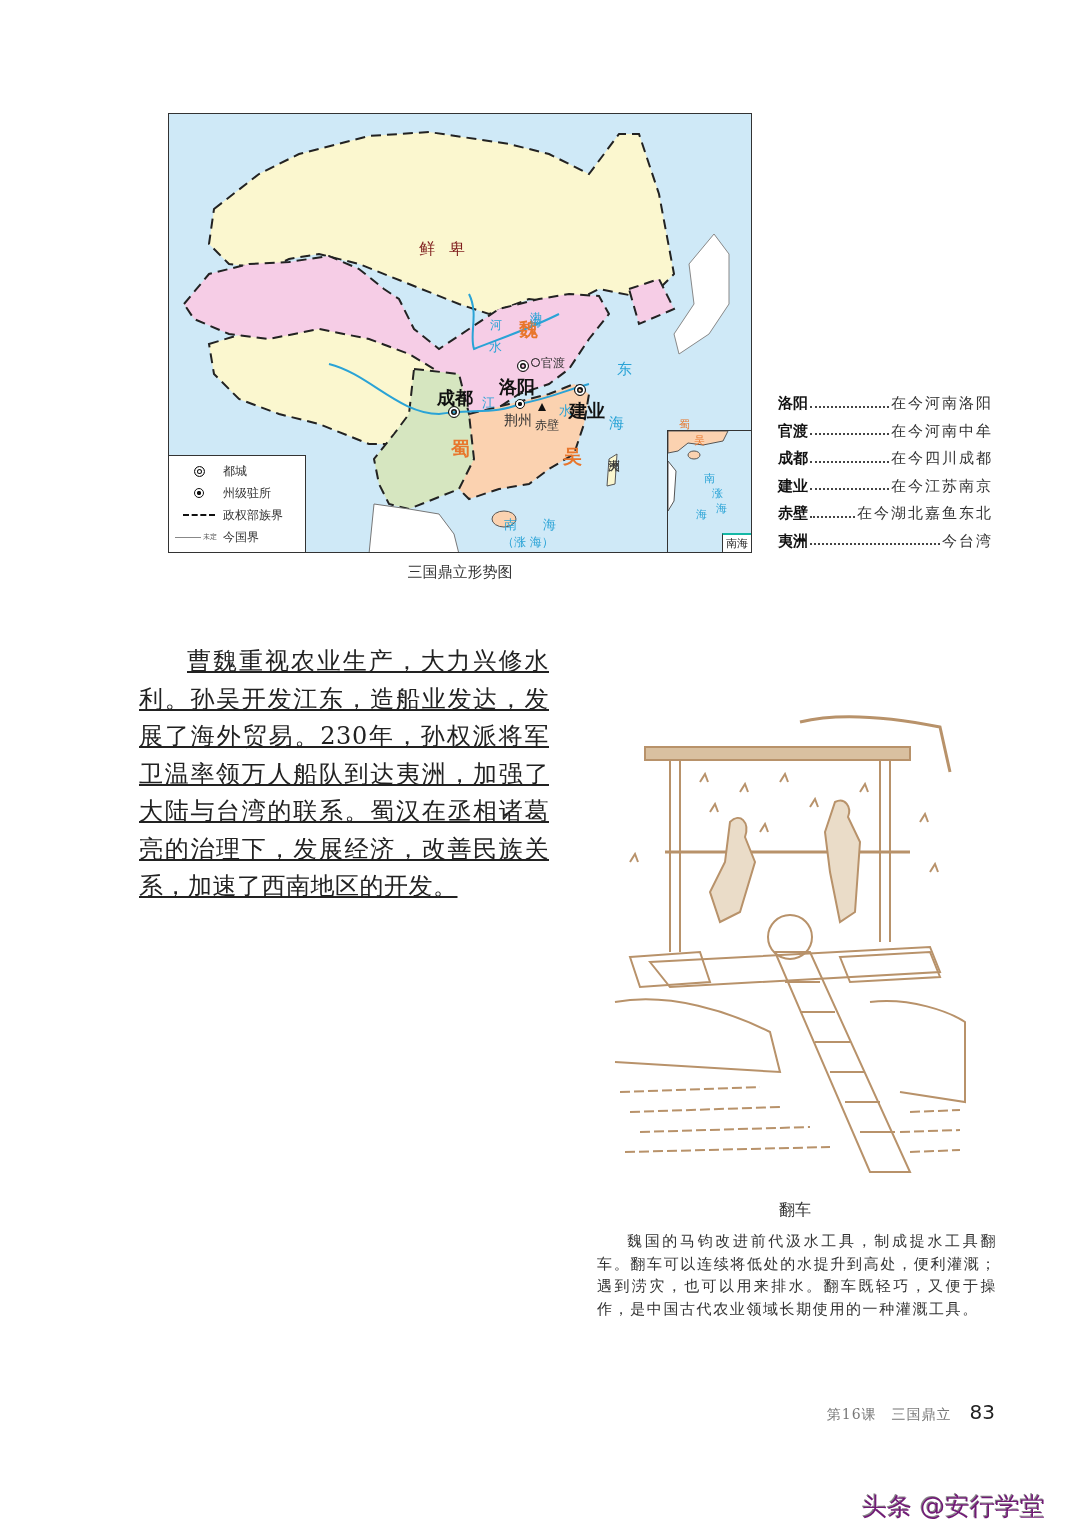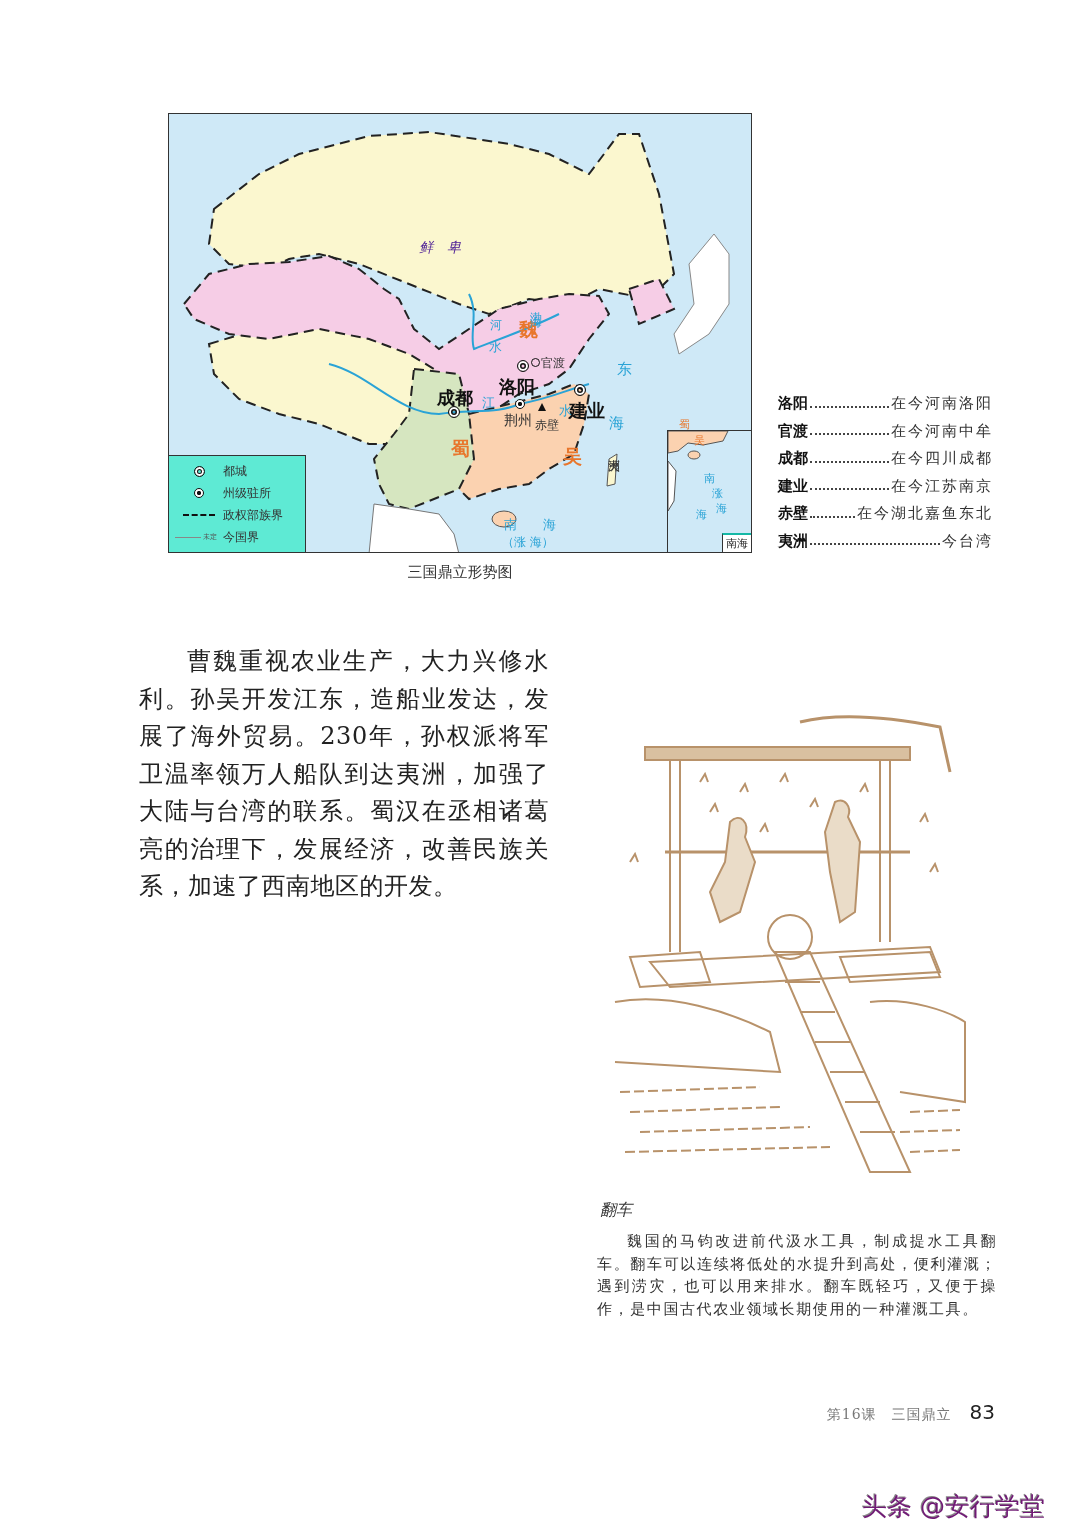--- a/index.html
+++ b/index.html
@@ -4,28 +4,28 @@
 <style>
   html, body { margin: 0; padding: 0; background: #ffffff; }
   body { width: 1086px; height: 1535px; position: relative; overflow: hidden;
          font-family: "DejaVu Serif", "Liberation Serif", serif; color: #222; }
   .abs { position: absolute; }
 
   
   #map { left: 168px; top: 113px; width: 584px; height: 440px; border: 1.5px solid #333; box-sizing: border-box; overflow: hidden; background: #cfe9f7; }
   #map svg { position: absolute; left: 0; top: 0; }
   .map-label { position: absolute; font-family: "DejaVu Sans", sans-serif; white-space: nowrap; }
-  .lbl-region { font-size: 14px; color: #4c1d95; letter-spacing: 14px; font-style: italic; }
+  .lbl-region { font-size: 16px; color: #7f1d1d; letter-spacing: 14px; }
   .lbl-state { font-size: 19px; color: #e8762c; font-weight: bold; }
   .lbl-city { font-size: 18px; color: #111; font-weight: bold; }
   .lbl-small { font-size: 12px; color: #333; }
   .lbl-water { font-size: 13px; color: #2aa3d6; }
   .lbl-water-v { font-size: 12px; color: #2aa3d6; writing-mode: vertical-rl; letter-spacing: 4px; }
 
-  #legend { left: 0; bottom: 0; width: 137px; height: 97px; background: #5eead4; border-top: 1.5px solid #333; border-right: 1.5px solid #333; box-sizing: border-box; padding: 4px 6px; font-family: "DejaVu Sans", sans-serif; font-size: 12px; }
+  #legend { left: 0; bottom: 0; width: 137px; height: 97px; background: #ffffff; border-top: 1.5px solid #333; border-right: 1.5px solid #333; box-sizing: border-box; padding: 4px 6px; font-family: "DejaVu Sans", sans-serif; font-size: 12px; }
   .legend-row { display: flex; align-items: center; height: 22px; }
   .legend-sym { width: 48px; display: flex; justify-content: center; align-items: center; }
   .legend-text { color: #333; }
 
   #inset { right: 0; bottom: 0; width: 84px; height: 122px; border-top: 1.5px solid #333; border-left: 1.5px solid #333; box-sizing: border-box; background: #cfe9f7; overflow: hidden; }
   #inset-title { position: absolute; right: 0; bottom: 0; background: #fff; border-top: 2px solid #14b8a6; border-left: 1px solid #333; font-size: 11px; padding: 1px 3px; font-family: "DejaVu Serif", serif; }
 
   #map-caption { left: 168px; top: 563px; width: 584px; text-align: center; font-size: 15px; color: #333; }
 
   
@@ -33,21 +33,21 @@
   .gloss-row { display: flex; height: 27.5px; align-items: center; font-size: 15px; white-space: nowrap; }
   .gloss-term { font-weight: bold; color: #111; }
   .gloss-dots { flex: 1; border-bottom: 2px dotted #444; margin: 0 2px; height: 0; position: relative; top: 3px; }
   .gloss-def { color: #333; font-family: "DejaVu Serif", serif; letter-spacing: 2px; }
 
   
   #body-text { left: 139px; top: 643px; width: 410px; font-size: 24px; line-height: 37.5px; color: #222; text-indent: 48px; text-align: justify; letter-spacing: 0.5px; }
 
   
   #illustration { left: 610px; top: 712px; width: 360px; height: 470px; }
-  #fig-title { left: 600px; top: 1200px; width: 390px; font-size: 16px; color: #333; font-style: italic; }
+  #fig-title { left: 600px; top: 1200px; width: 390px; text-align: center; font-size: 16px; color: #333; }
   #fig-caption { left: 593px; top: 1226px; width: 400px; font-size: 15px; line-height: 22.5px; color: #333; text-indent: 30px; letter-spacing: 1.6px; text-align: justify; }
 
   
   #footer { left: 780px; top: 1400px; width: 215px; display: flex; align-items: baseline; justify-content: flex-end; }
   #footer-lesson { font-size: 14px; color: #777; letter-spacing: 1px; }
   #footer-page { font-size: 20px; color: #222; margin-left: 18px; font-family: "DejaVu Sans", sans-serif; }
 
   #watermark { left: 862px; top: 1490px; font-family: "DejaVu Sans", sans-serif; font-size: 25px; color: #701a75; text-shadow: 1px 1px 0 #fff, -1px -1px 0 #888; }
 </style>
 </head>
@@ -183,21 +183,21 @@
     <span class="gloss-dots"></span>
     <span class="gloss-def">在今湖北嘉鱼东北</span>
   </div>
   <div class="gloss-row">
     <span class="gloss-term">夷洲</span>
     <span class="gloss-dots"></span>
     <span class="gloss-def">今台湾</span>
   </div>
 </div>
 
-<p id="body-text" class="abs" style="margin:0;">曹魏重视农业生产，大力兴修水利。孙吴开发江东，造船业发达，发展了海外贸易。230年，孙权派将军卫温率领万人船队到达夷洲，加强了大陆与台湾的联系。蜀汉在丞相诸葛亮的治理下，发展经济，改善民族关系，加速了西南地区的开发。</p>
+<p id="body-text" class="abs" style="margin:0;text-decoration:underline;">曹魏重视农业生产，大力兴修水利。孙吴开发江东，造船业发达，发展了海外贸易。230年，孙权派将军卫温率领万人船队到达夷洲，加强了大陆与台湾的联系。蜀汉在丞相诸葛亮的治理下，发展经济，改善民族关系，加速了西南地区的开发。</p>
 
 <svg id="illustration" class="abs" viewBox="0 0 360 470">
   <g stroke="#b8926a" fill="none" stroke-width="2">
 
     <path d="M35 35 L300 35 L300 48 L35 48 Z" fill="#d9c0a0"></path>
     <path d="M190 10 C230 0 280 5 330 15 L340 60" stroke-width="3"></path>
 
     <line x1="60" y1="48" x2="60" y2="240"></line>
     <line x1="70" y1="48" x2="70" y2="240"></line>
     <line x1="270" y1="48" x2="270" y2="230"></line>

